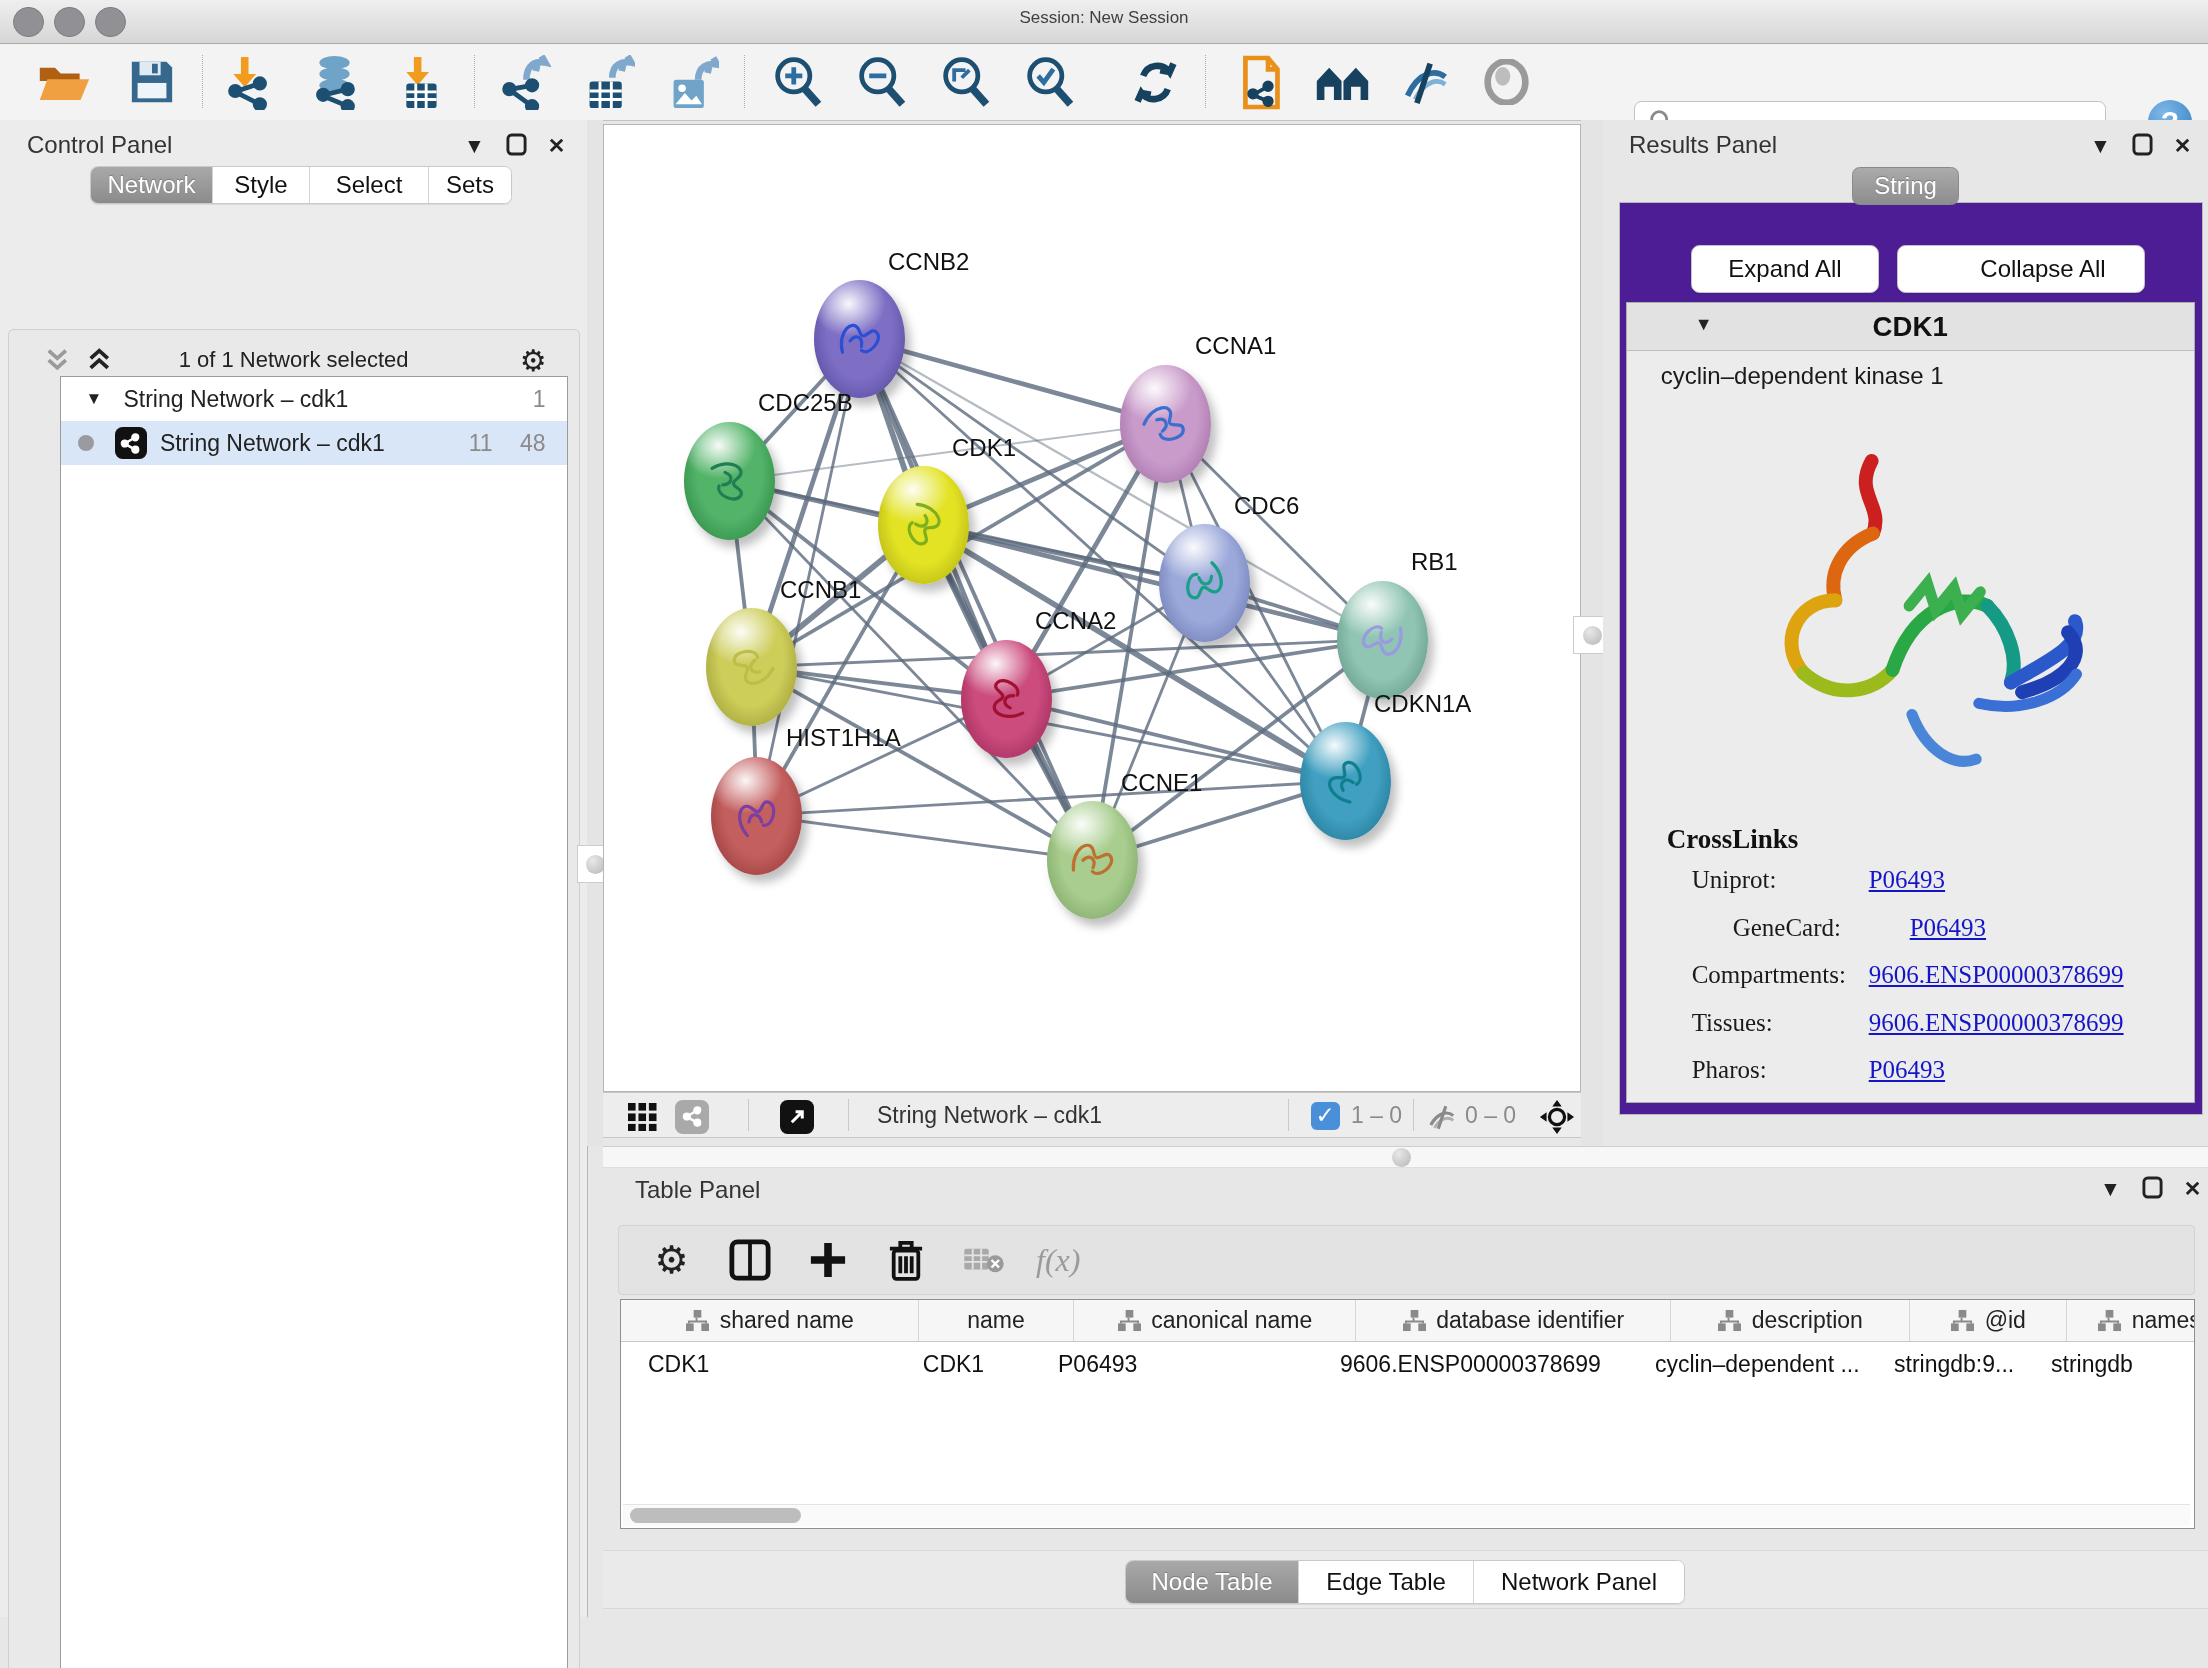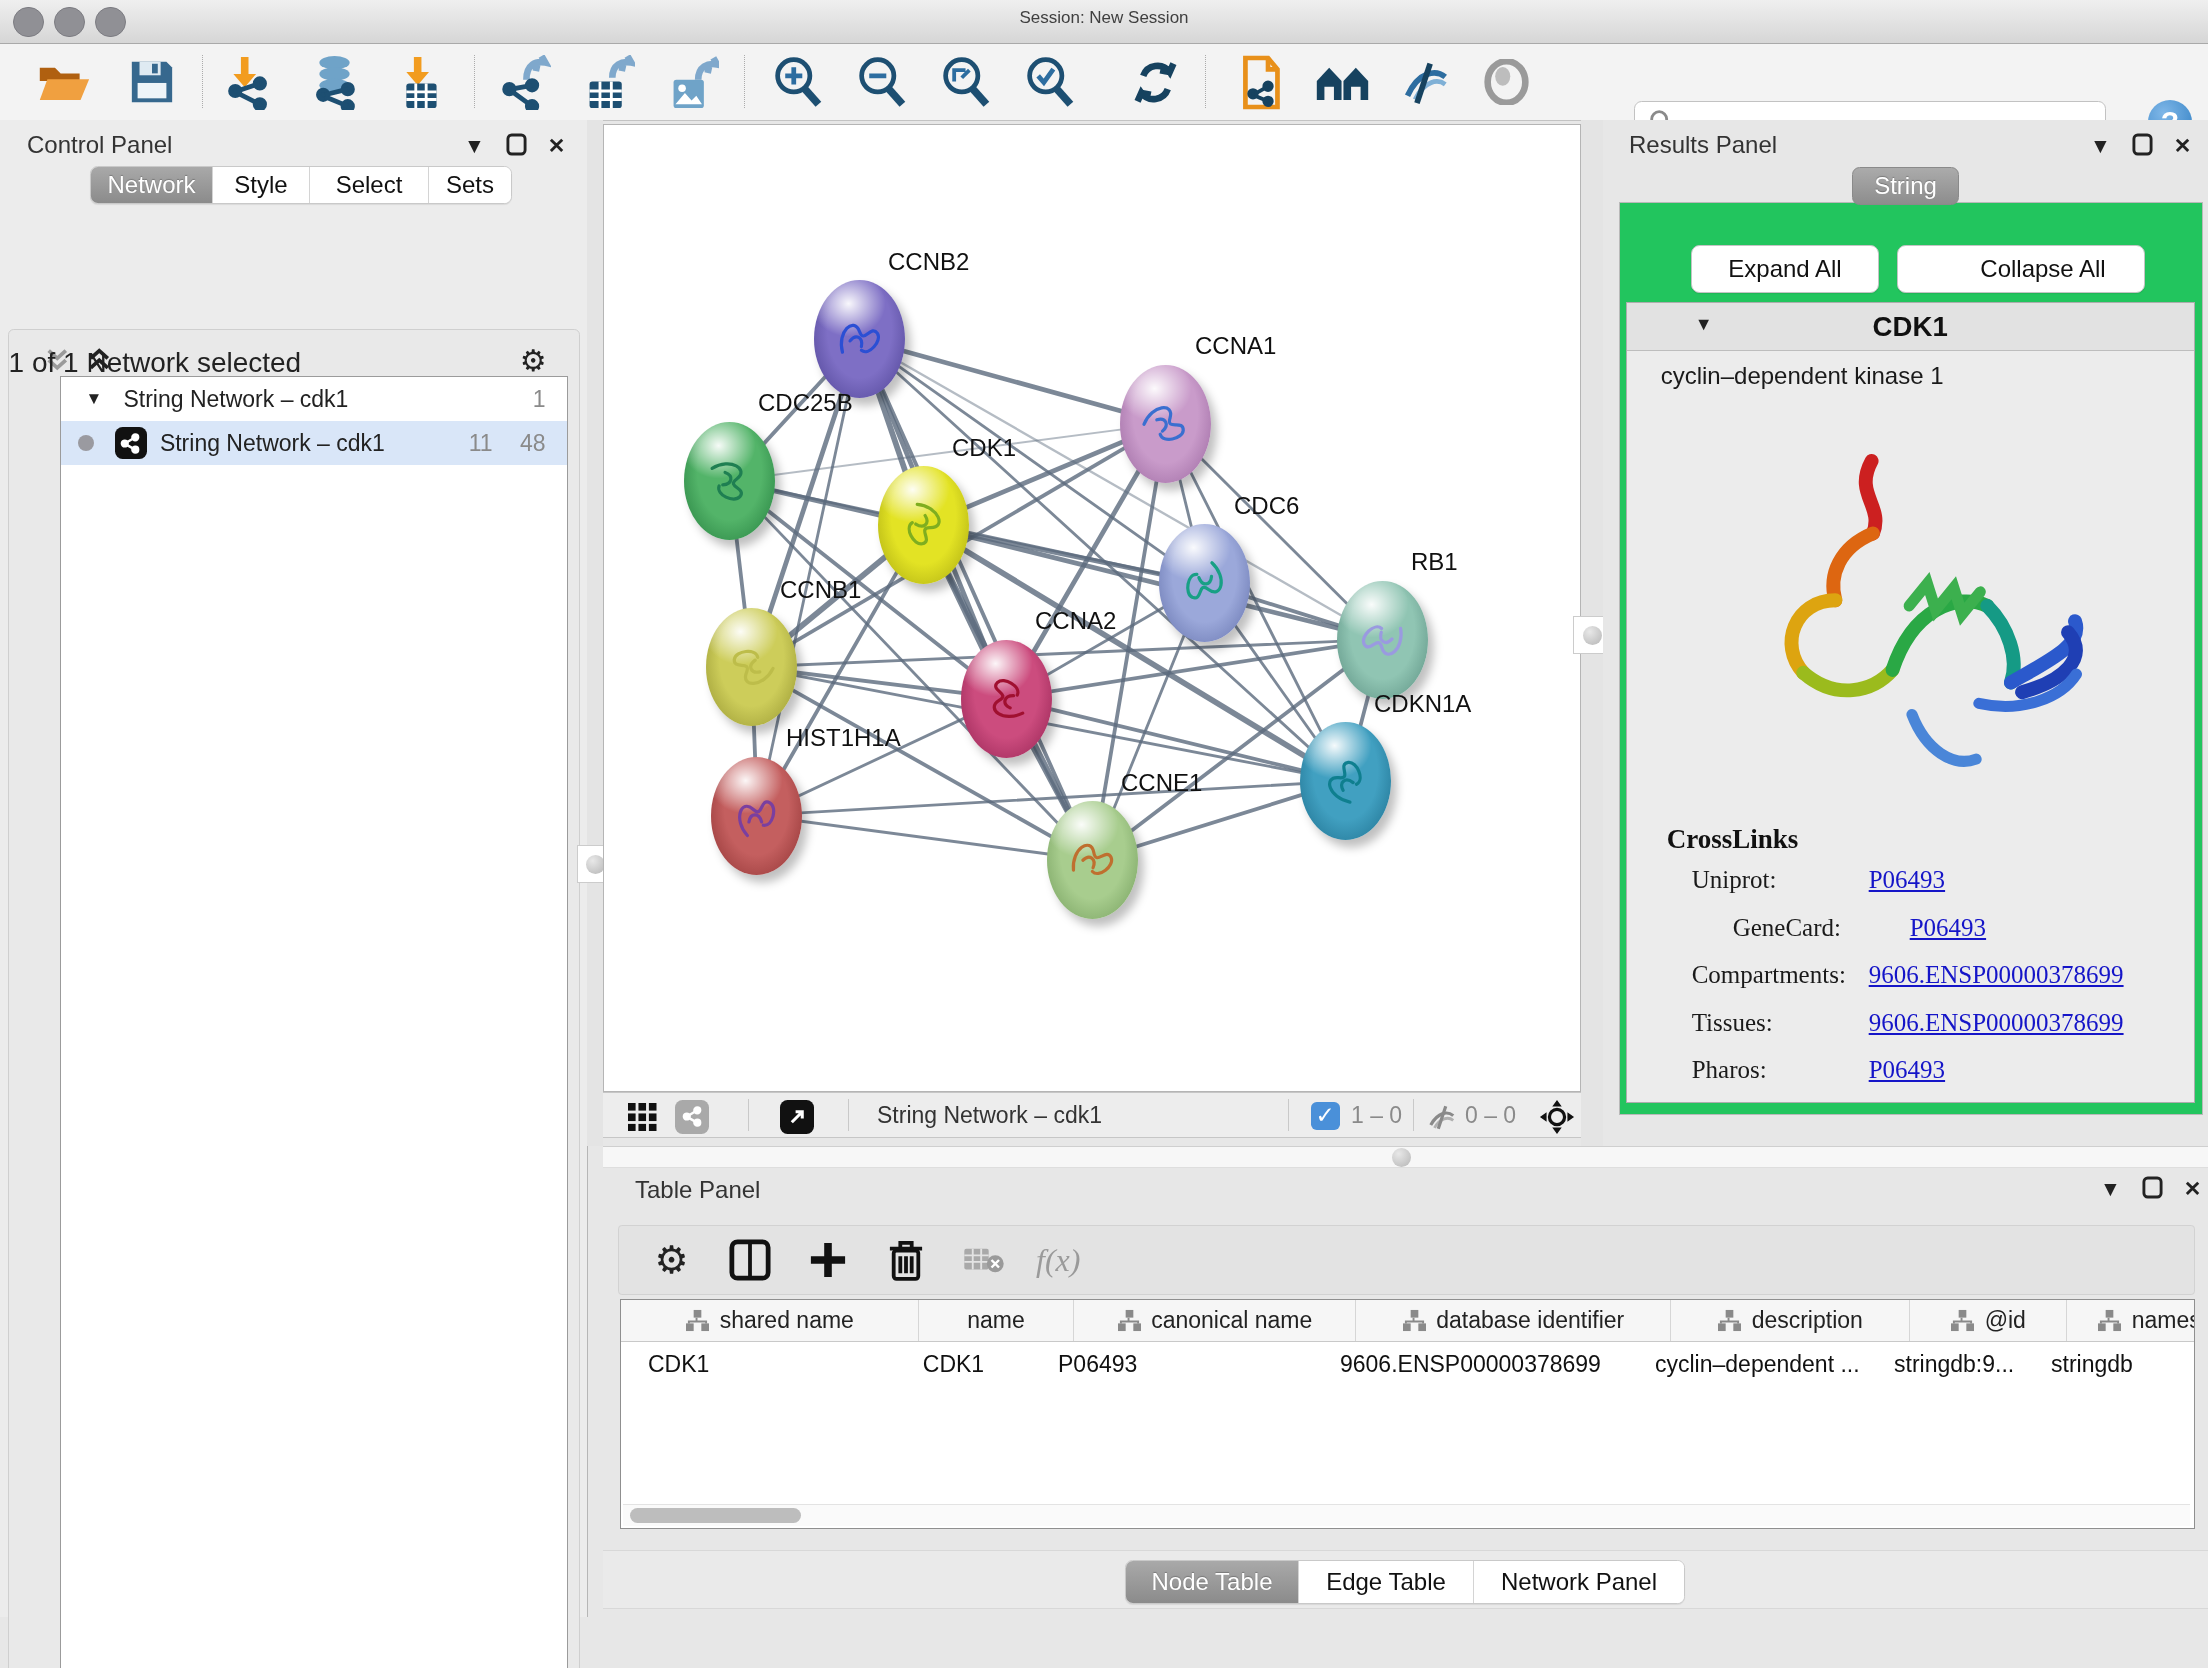--- a/index.html
+++ b/index.html
@@ -34,21 +34,21 @@
   .seg-tabs{position:absolute;display:flex;background:#fff;border:1px solid #c9c9c9;border-radius:7.6px;
     overflow:hidden;box-shadow:0 1px 1px rgba(0,0,0,.08);}
   .seg-tab{height:36px;display:flex;align-items:center;justify-content:center;font-size:24px;
     color:#111;background:#fff;border-right:1px solid #d4d4d4;}
   .seg-tab:last-child{border-right:none;}
   .seg-tab.sel{background:linear-gradient(#a9a9a9,#8b8b8b);color:#fff;
     text-shadow:0 -1px 1px rgba(0,0,0,.25);}
   .cp-sub{position:absolute;left:7.6px;top:209px;width:570px;height:1375px;background:#e9e9e9;
     border:1px solid #cfcfcf;border-radius:5.7px;}
   .cp-toolbar{position:absolute;left:0;top:7.6px;width:100%;height:42px;}
-  .cp-summary{position:absolute;left:0;right:0;top:9.5px;font-size:28px;color:#222;}
+  .cp-summary{position:absolute;left:0;right:0;top:9.5px;text-align:center;font-size:22px;color:#222;}
   .listbox{position:absolute;left:51px;top:46px;width:506px;height:1313px;background:#fff;
     border:1.9px solid #9b9b9b;}
   .lrow{position:relative;height:44px;display:flex;align-items:center;font-size:23px;}
   .lrow.sel{background:#d9e6f8;}
   .lnum{color:#8a8a8a;}
   .share-badge{width:32px;height:32px;border-radius:7.6px;background:#111;display:flex;
     align-items:center;justify-content:center;}
   
   .canvas{position:absolute;left:603px;top:124px;width:978px;height:968px;background:#fff;
     border:1px solid #b5b5b5;box-sizing:border-box;overflow:hidden;}
@@ -70,21 +70,21 @@
   .split-dot{width:19px;height:19px;border-radius:50%;
     background:radial-gradient(circle at 35% 30%,#e8e8e8,#b5b5b5);}
   .hsplit{position:absolute;left:603px;top:1146px;width:1605px;height:22px;background:#f7f7f7;
     border-top:1px solid #cfcfcf;border-bottom:1px solid #dedede;box-sizing:border-box;}
   
   .rpanel{position:absolute;left:1603px;top:120px;width:606px;height:1026px;background:#e7e7e7;}
   .string-tab{position:absolute;left:249px;top:47px;width:105px;height:36px;z-index:3;
     background:linear-gradient(#ababab,#8d8d8d);border:1px solid #8a8a8a;border-radius:7.6px;
     color:#fff;font-size:24px;display:flex;align-items:center;justify-content:center;
     text-shadow:0 -1px 1px rgba(0,0,0,.25);}
-  .rcard{position:absolute;left:16px;top:82px;width:584px;height:913px;background:#22c55e;
+  .rcard{position:absolute;left:16px;top:82px;width:584px;height:913px;background:#4c1d95;
     border:1.9px solid #b9b9b9;box-sizing:border-box;}
   .rbtn{position:absolute;top:42px;height:46px;background:#fff;border:1px solid #c4c4c4;
     border-radius:8.6px;font-size:24px;color:#111;display:flex;align-items:center;justify-content:center;
     box-shadow:0 1px 1px rgba(0,0,0,.08);}
   .rsection{position:absolute;left:5.7px;top:99px;width:569px;height:801px;background:#ececec;
     border:1.9px solid #adadad;box-sizing:border-box;}
   .rsec-head{position:absolute;left:0;top:0;width:100%;height:48px;background:#e2e2e2;
     border-bottom:1px solid #bdbdbd;box-sizing:border-box;}
   .gene-name{position:absolute;left:0;right:0;top:7.6px;text-align:center;font-size:27.6px;font-weight:bold;color:#111;}
   .gene-desc{position:absolute;left:34px;top:59px;font-size:24px;color:#1a1a1a;}

